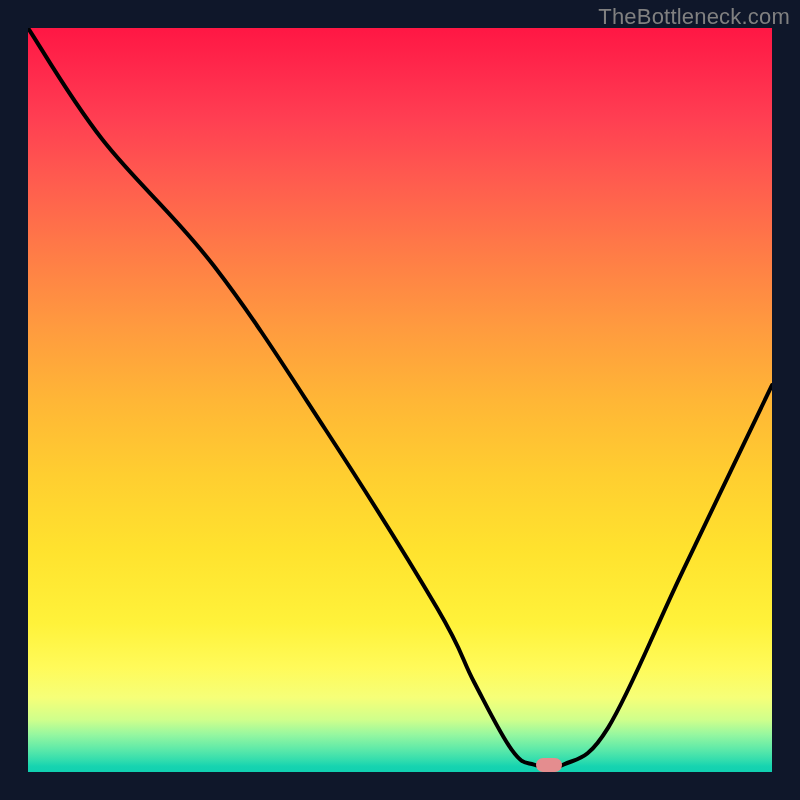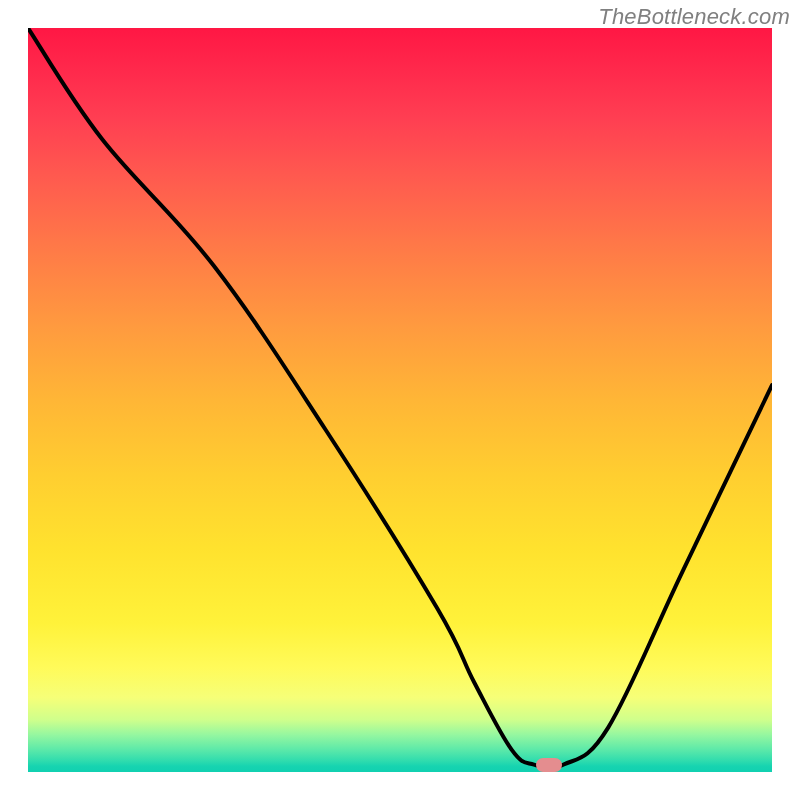--- a/index.html
+++ b/index.html
@@ -8,22 +8,21 @@
     width: 800px;
     height: 800px;
     background: #000;
     overflow: hidden;
     font-family: Arial, Helvetica, sans-serif;
   }
   .stage {
     position: relative;
     width: 800px;
     height: 800px;
-    background: #ffffff;
-    font-style: italic;
+    background: #0f172a;
   }
   .plot-area {
     position: absolute;
     left: 28px;
     top: 28px;
     width: 744px;
     height: 744px;
     overflow: hidden;
   }
   .gradient-fill {

